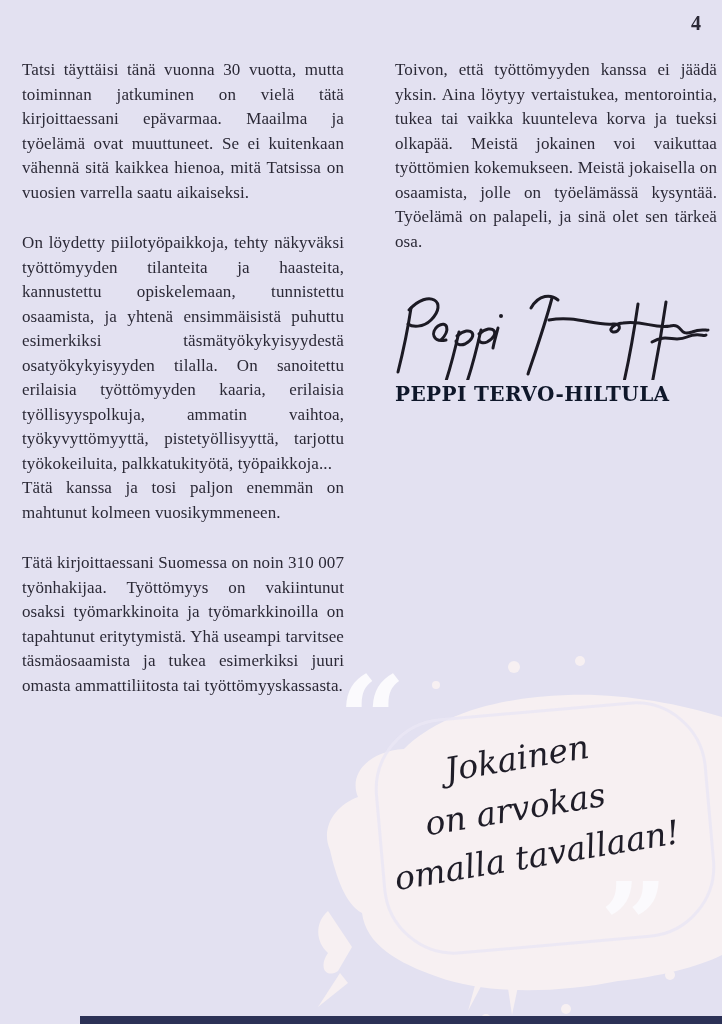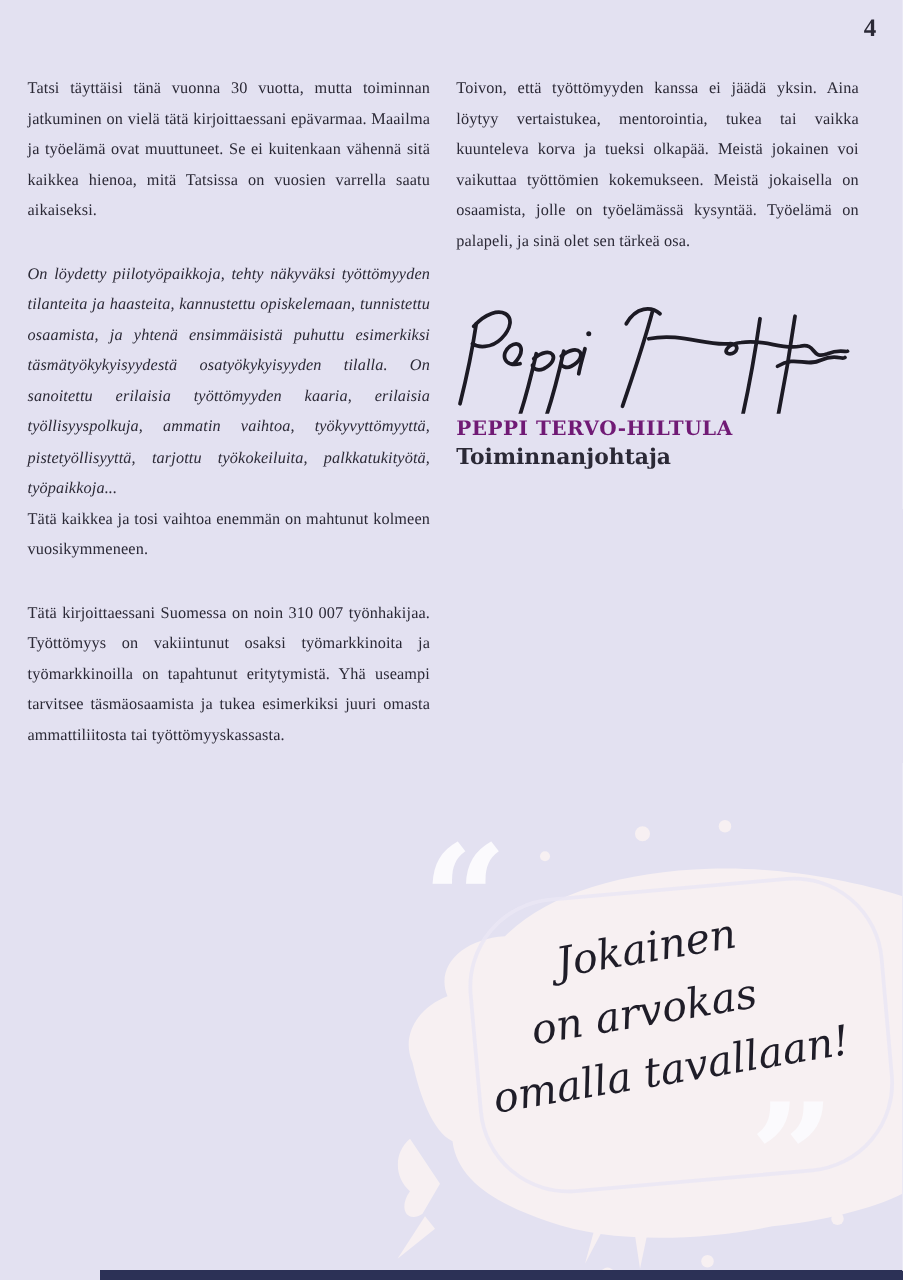--- a/index.html
+++ b/index.html
@@ -10,35 +10,35 @@
     overflow:hidden;
     font-family:"Liberation Serif", serif;
     color:#2b2936;
   }
   .page-number{
     position:absolute;top:12px;right:21px;
     font-size:20px;font-weight:bold;color:#2b2936;
   }
   .col{position:absolute;top:58px;}
   .col-left{left:22px;width:322px;}
-  .col-right{left:365px;width:322px;}
+  .col-right{left:395px;width:322px;}
   p.body{
     margin:0 0 26px 0;
-    font-size:13px;line-height:24.5px;
+    font-size:17px;line-height:24.5px;
     text-align:justify;
     hyphens:auto;-webkit-hyphens:auto;
     font-weight:500;
     letter-spacing:0.1px;
   }
-  p.body.tight{margin-bottom:0;font-style:italic;}
+  p.body.tight{margin-bottom:0;}
   .signature-block{margin-top:16px;}
   .signature-svg{display:block;}
   .sig-name{
-    color:#701a75;font-weight:bold;
-    font-size:16px;letter-spacing:0.4px;
+    color:#0f172a;font-weight:bold;
+    font-size:20px;letter-spacing:0.4px;
     margin-top:2px;
     font-family:"DejaVu Serif", serif;
   }
   .sig-title{
     font-weight:bold;font-size:17.5px;margin-top:4px;
     font-family:"DejaVu Serif", serif;
   }
   .quote-area{position:absolute;left:318px;top:655px;width:404px;height:369px;}
   .blob-svg{position:absolute;left:0;top:0;}
   .quote-mark{
@@ -70,21 +70,21 @@
 </head>
 <body>
 
 <div class="page">
 
   <div class="page-number">4</div>
 
   <div class="col col-left">
     <p class="body">Tatsi täyttäisi tänä vuonna 30 vuotta, mutta toiminnan jatkuminen on vielä tätä kirjoittaessani epävarmaa. Maailma ja työelämä ovat muuttuneet. Se ei kuitenkaan vähennä sitä kaikkea hienoa, mitä Tatsissa on vuosien varrella saatu aikaiseksi.</p>
     <p class="body tight">On löydetty piilotyöpaikkoja, tehty näkyväksi työttömyyden tilanteita ja haasteita, kannustettu opiskelemaan, tunnistettu osaamista, ja yhtenä ensimmäisistä puhuttu esimerkiksi täsmätyökykyisyydestä osatyökykyisyyden tilalla. On sanoitettu erilaisia työttömyyden kaaria, erilaisia työllisyyspolkuja, ammatin vaihtoa, työkyvyttömyyttä, pistetyöllisyyttä, tarjottu työkokeiluita, palkkatukityötä, työpaikkoja...</p>
-    <p class="body">Tätä kaikkea ja tosi vaihtoa enemmän on mahtunut kolmeen vuosikymmeneen.</p>
+    <p class="body">Tätä kanssa ja tosi paljon enemmän on mahtunut kolmeen vuosikymmeneen.</p>
     <p class="body">Tätä kirjoittaessani Suomessa on noin 310 007 työnhakijaa. Työttömyys on vakiintunut osaksi työmarkkinoita ja työmarkkinoilla on tapahtunut eritytymistä. Yhä useampi tarvitsee täsmäosaamista ja tukea esimerkiksi juuri omasta ammattiliitosta tai työttömyyskassasta.</p>
   </div>
 
   <div class="col col-right">
     <p class="body">Toivon, että työttömyyden kanssa ei jäädä yksin. Aina löytyy vertaistukea, mentorointia, tukea tai vaikka kuunteleva korva ja tueksi olkapää. Meistä jokainen voi vaikuttaa työttömien kokemukseen. Meistä jokaisella on osaamista, jolle on työelämässä kysyntää. Työelämä on palapeli, ja sinä olet sen tärkeä osa.</p>
 
     <div class="signature-block">
       <svg class="signature-svg" width="316" height="100" viewBox="0 0 316 100" aria-hidden="true">
         <g fill="none" stroke="#1c1a24" stroke-width="3" stroke-linecap="round" stroke-linejoin="round">
 
@@ -106,21 +106,20 @@
           <path d="M157,18 C149,48 139,76 133,94"></path>
           <path d="M154,40 C180,35 200,46 218,44 C228,43 225,53 218,52 C213,51 217,44 228,43 C248,40 259,49 275,46 C289,43 283,57 297,52 C307,48 312,51 313,50"></path>
 
           <path d="M243,24 C239,52 233,84 229,102"></path>
           <path d="M271,22 C267,50 261,84 257,104"></path>
 
           <path d="M257,62 C272,53 279,63 292,57 C303,52 309,57 311,55"></path>
         </g>
       </svg>
       <div class="sig-name">PEPPI TERVO-HILTULA</div>
-      <div class="sig-title">Toiminnanjohtaja</div>
     </div>
   </div>
 
   <div class="quote-area">
     <svg class="blob-svg" width="404" height="369" viewBox="0 0 404 369" aria-hidden="true">
       <g fill="#f7f0f2">
 
         <path d="M12,195
                  C2,172 18,150 40,142
                  C30,118 52,96 86,94

